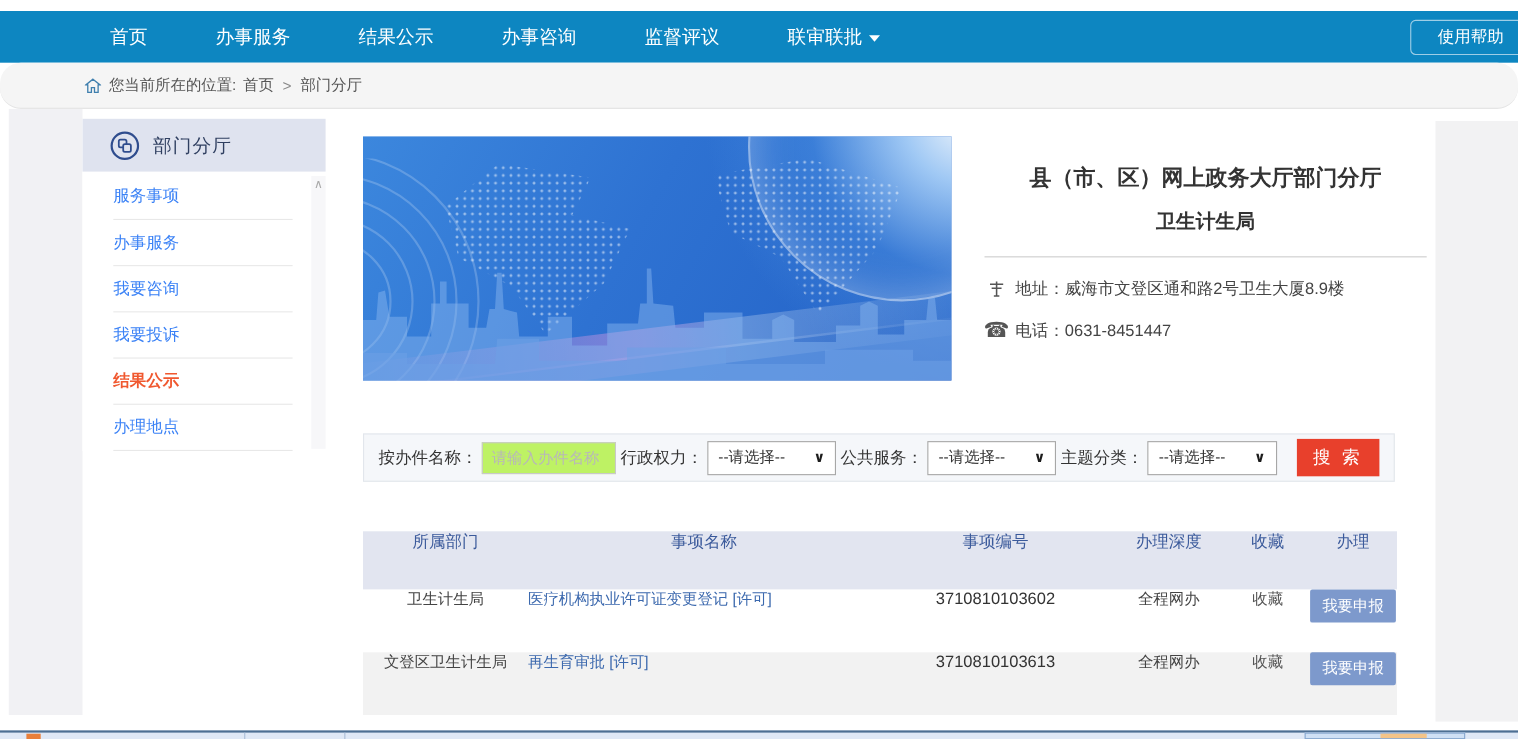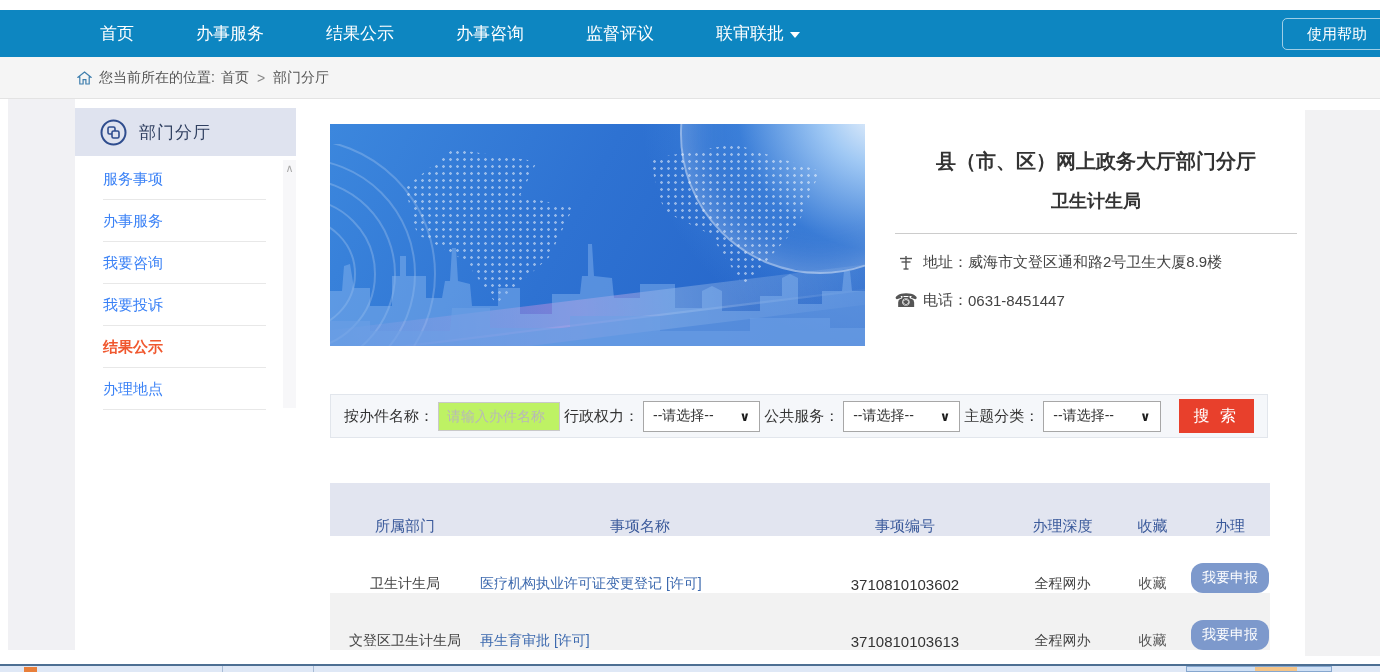--- a/index.html
+++ b/index.html
@@ -25,21 +25,21 @@
   .help-btn {
     position:absolute; right:-8px; top:8px; height:32px; line-height:30px;
     padding:0 20px 0 24px; color:#fff; font-size:15px;
     border:1px solid rgba(255,255,255,.6); border-radius:5px; background:transparent; cursor:pointer;
   }
 
   
   .breadcrumb {
     position:absolute; left:0; right:0; top:57px; height:42px;
     background:#f5f5f5; border-bottom:1px solid #e3e3e3;
-    display:flex; align-items:center; padding-left:77px; font-size:14px; color:#555;
+    display:flex; align-items:center; padding-left:77px; font-size:14px; color:#555;border-radius:19px;
   }
   .breadcrumb .home-ic { margin-right:7px; display:flex; }
   .breadcrumb .crumb { margin:0 6px; color:#555; cursor:pointer; }
   .breadcrumb .sep { color:#888; margin:0 2px; }
 
   
   .band-left  { position:absolute; left:8px;    top:99px;  width:67px; height:551px; background:#f1f1f4; }
   .band-right { position:absolute; left:1305px; top:110px; width:75px; height:546px; background:#f2f2f3; }
 
   
@@ -119,36 +119,36 @@
   .sel .v { font-size:14px; color:#333; }
   .sel .ch { font-size:13px; font-weight:bold; color:#1c1c1c; }
   .search-btn {
     margin-left:14px; width:87px; height:34px; background:#e8402c; color:#fff;
     border:none; font-size:16px; letter-spacing:3px; cursor:pointer;
     display:flex; align-items:center; justify-content:center;
   }
 
   
   .results { position:absolute; left:330px; top:483px; width:940px; }
-  .trow { display:flex; align-items:flex-end; }
+  .trow { display:flex; align-items:flex-start; }
   .thead { height:53px; background:#e2e5f0; }
   .thead .cell { font-size:15px; color:#3b5a9b; }
   .tbody-row { height:57px; background:#fff; }
   .tbody-row.alt { background:#f2f2f2; }
   .cell { text-align:center; font-size:15px; }
   .c1 { width:150px; } .c2 { width:320px; text-align:left; }
   .c3 { width:210px; } .c4 { width:105px; } .c5 { width:75px; } .c6 { width:80px; }
   .tbody-row .c1 { color:#444; font-size:14px; }
   .tbody-row .c2 a { color:#3c69ae; text-decoration:none; font-size:14px; cursor:pointer; }
   .tbody-row .c3 { color:#333; }
   .tbody-row .c4 { color:#444; font-size:14px; }
   .tbody-row .c5 { color:#555; font-size:14px; cursor:pointer; }
   .apply-btn {
     background:#7d99cc; color:#fff; border:none; font-size:14px;
-    padding:6px 11px; border-radius:12px; cursor:pointer; white-space:nowrap;
+    padding:6px 11px; border-radius:2px; cursor:pointer; white-space:nowrap;
   }
 
   
   .bottom-strip {
     position:absolute; left:0; right:0; top:664px; height:8px;
     background:#dfe8f6; border-top:2px solid #4d6f93;
   }
   .bottom-strip .seg1 { position:absolute; left:222px; top:0; width:1px; height:6px; background:#a8bcd6; }
   .bottom-strip .seg2 { position:absolute; left:313px; top:0; width:1px; height:6px; background:#a8bcd6; }
   .bottom-strip .orange-ic { position:absolute; left:24px; top:1px; width:13px; height:5px; background:#e87f3a; }

